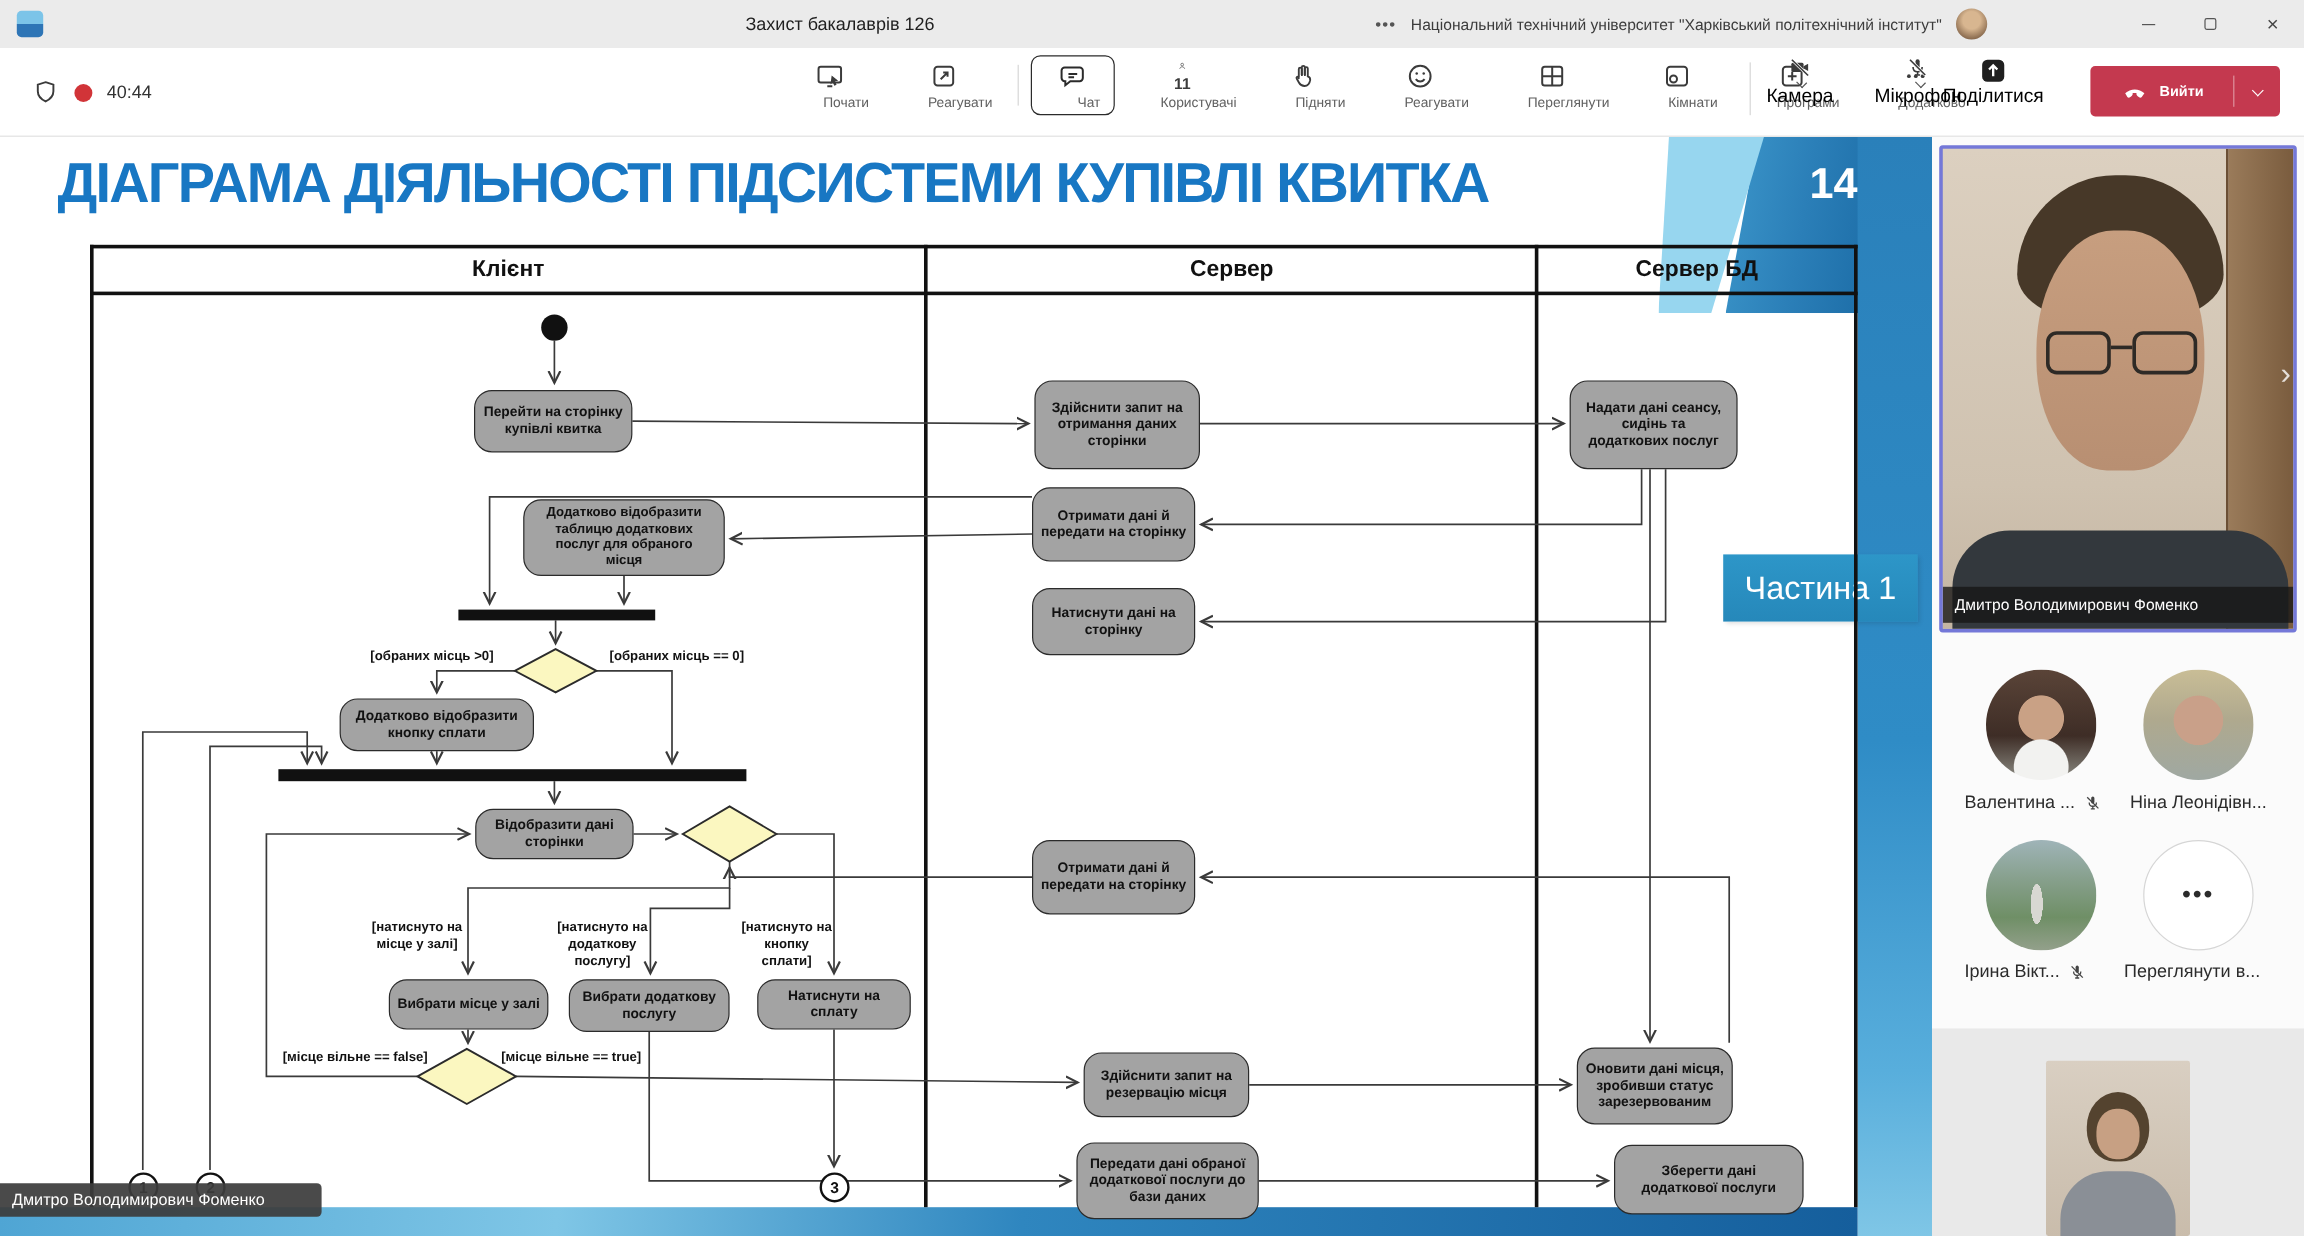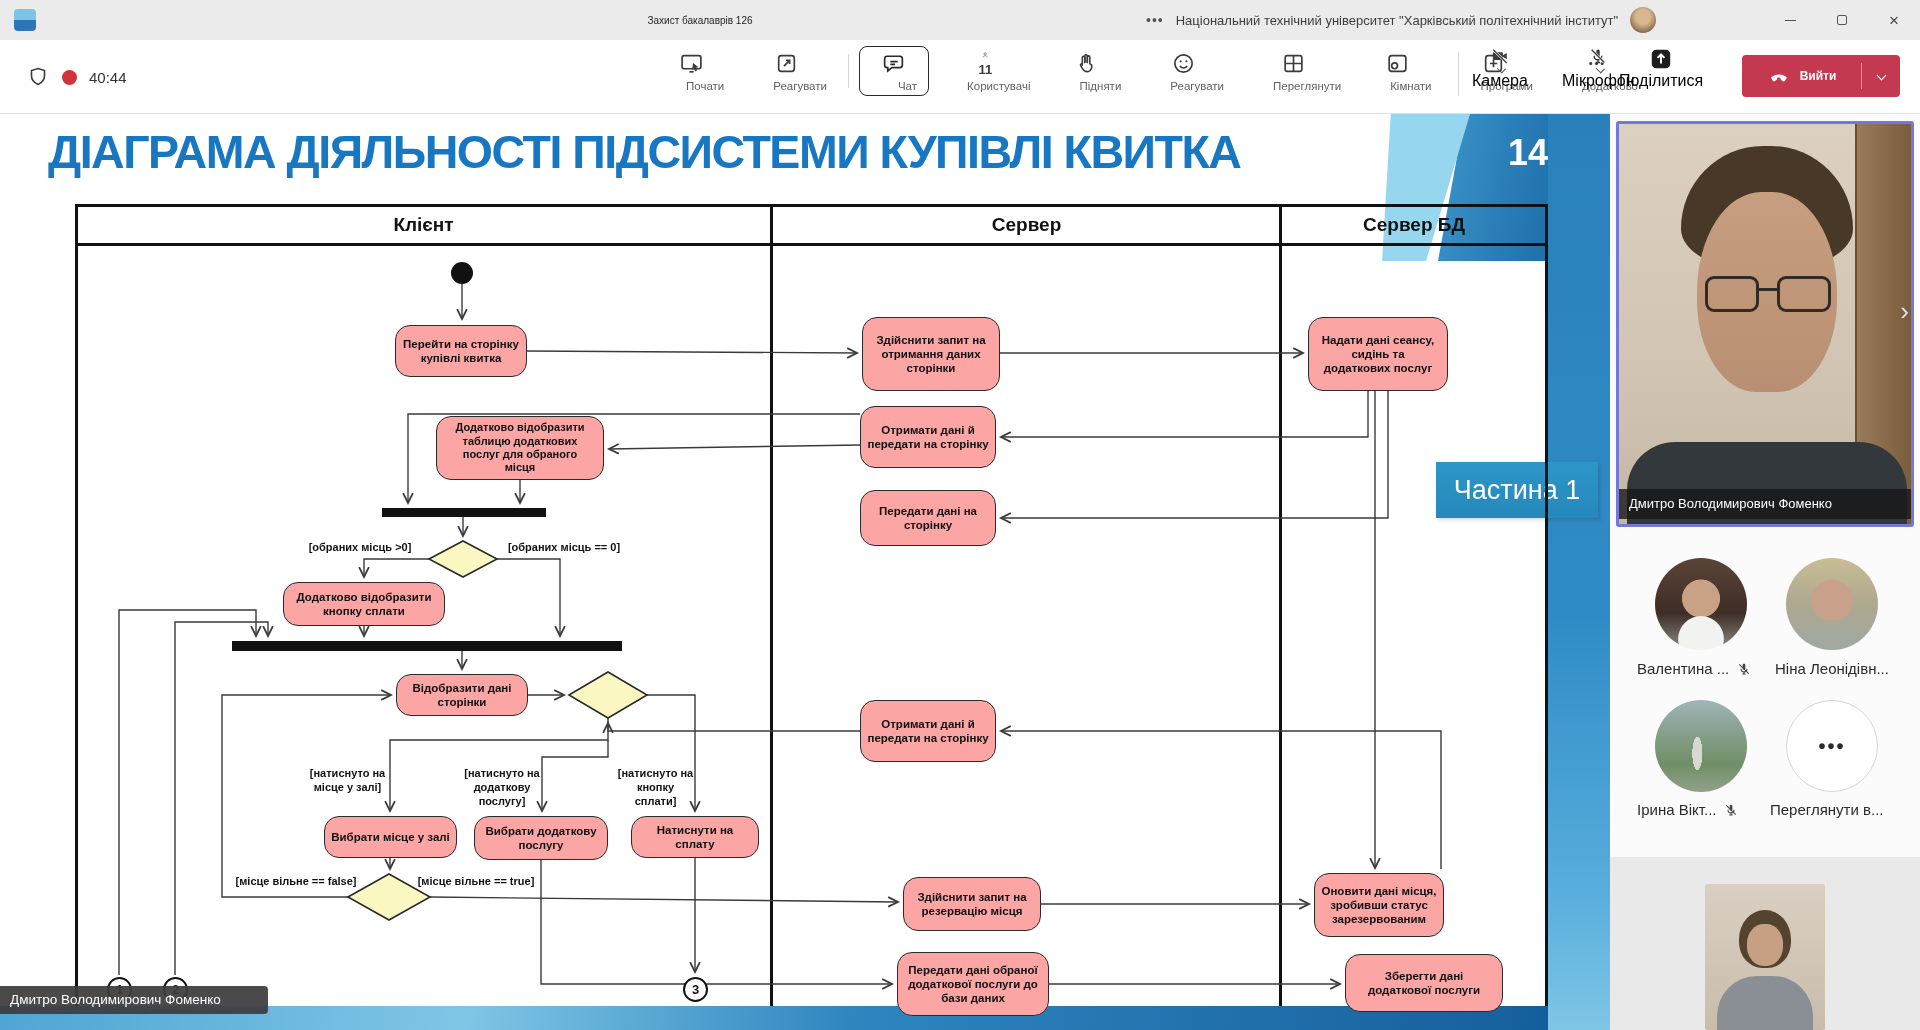--- a/index.html
+++ b/index.html
@@ -5,21 +5,21 @@
   * { margin:0; padding:0; box-sizing:border-box; }
   html,body { width:1920px; height:1030px; overflow:hidden;
     font-family:"Liberation Sans", sans-serif; background:#fff; }
 
   
   .titlebar { position:absolute; left:0; top:0; width:1920px; height:40px;
     background:#ebebeb; z-index:30; }
   .app-icon { position:absolute; left:14px; top:9px; width:22px; height:22px; border-radius:4px;
     background:linear-gradient(180deg,#7cc4e8 0 50%,#2e75b6 50% 100%); }
   .tb-title { position:absolute; left:520px; top:0; width:360px; height:40px;
-    display:flex; align-items:center; justify-content:center; font-size:10px; color:#1f1f1f; }
+    display:flex; align-items:center; justify-content:center; font-size:15px; color:#1f1f1f; }
   .tb-right { position:absolute; left:1146px; top:0; height:40px; display:flex; align-items:center; gap:12px; }
   .tb-more { color:#555; font-size:14px; letter-spacing:1px; }
   .tb-org { font-size:13px; color:#3c3c3c; white-space:nowrap; }
   .tb-avatar { width:26px; height:26px; border-radius:50%;
     background:radial-gradient(circle at 50% 38%, #d8b690 35%, #8a6b4f 75%, #6b4f3a 100%); }
   .win-controls { position:absolute; right:0; top:0; height:40px; display:flex; z-index:31; }
   .win-btn { width:52px; height:40px; display:flex; align-items:center; justify-content:center; color:#444; }
   .min-glyph { width:11px; height:0; border-top:1.4px solid #555; display:block; }
   .restore-glyph { width:10px; height:10px; border:1.3px solid #555; border-radius:2px; display:block; }
   .close-glyph { font-size:17px; line-height:1; color:#444; }
@@ -65,21 +65,21 @@
     background:linear-gradient(95deg,#4fa5d4 0%,#7fc6e6 30%,#2f86bf 55%,#155e9c 100%); }
   .part-label { position:absolute; left:1436px; top:462px; width:162px; height:56px;
     background:linear-gradient(180deg,#2d96c8,#2688ba); color:#fff; font-size:27px;
     display:flex; align-items:center; justify-content:center; box-shadow:2px 2px 4px rgba(0,0,0,.15); }
 
   
   .hline, .vline { position:absolute; background:#111; }
   .lane-label { position:absolute; top:206px; height:37px; display:flex; align-items:center;
     justify-content:center; font-weight:bold; font-size:19px; color:#111; }
 
-  .node { position:absolute; background:#fca5a5; border:1.6px solid #2b2b2b; border-radius:15px;
+  .node { position:absolute; background:#a3a3a3; border:1.6px solid #2b2b2b; border-radius:15px;
     display:flex; align-items:center; justify-content:center; text-align:center; font-weight:bold;
     font-size:11.5px; line-height:1.22; white-space:pre-line; padding:2px 4px; color:#111; }
   .guard { position:absolute; font-weight:bold; font-size:11px; color:#111; text-align:center;
     white-space:pre-line; line-height:1.28; }
   .cref { position:absolute; width:25px; height:25px; border:2px solid #111; border-radius:50%;
     background:#fff; font-weight:bold; font-size:13px; display:flex; align-items:center; justify-content:center; color:#111; }
   .wires { position:absolute; left:0; top:0; width:1610px; height:1030px; pointer-events:none; }
 
   .presenter-tag { position:absolute; left:0; top:986px; width:268px; height:28px;
     background:rgba(60,60,60,.93); color:#fff; font-size:13.5px; line-height:28px;
@@ -194,21 +194,21 @@
 сторінки</div>
   <div class="node" style="left:1308px;top:317px;width:140px;height:74px">Надати дані сеансу,
 сидінь та
 додаткових послуг</div>
   <div class="node" style="left:860px;top:406px;width:136px;height:62px">Отримати дані й
 передати на сторінку</div>
   <div class="node" style="left:436px;top:416px;width:168px;height:64px;font-size:11px">Додатково відобразити
 таблицю додаткових
 послуг для обраного
 місця</div>
-  <div class="node" style="left:860px;top:490px;width:136px;height:56px">Передати дані на
+  <div class="node" style="left:860px;top:490px;width:136px;height:56px">Натиснути дані на
 сторінку</div>
   <div class="node" style="left:283px;top:582px;width:162px;height:44px">Додатково відобразити
 кнопку сплати</div>
   <div class="node" style="left:396px;top:674px;width:132px;height:42px">Відобразити дані
 сторінки</div>
   <div class="node" style="left:324px;top:816px;width:133px;height:42px">Вибрати місце у залі</div>
   <div class="node" style="left:474px;top:816px;width:134px;height:44px">Вибрати додаткову
 послугу</div>
   <div class="node" style="left:631px;top:816px;width:128px;height:42px">Натиснути на сплату</div>
   <div class="node" style="left:903px;top:877px;width:138px;height:54px">Здійснити запит на

